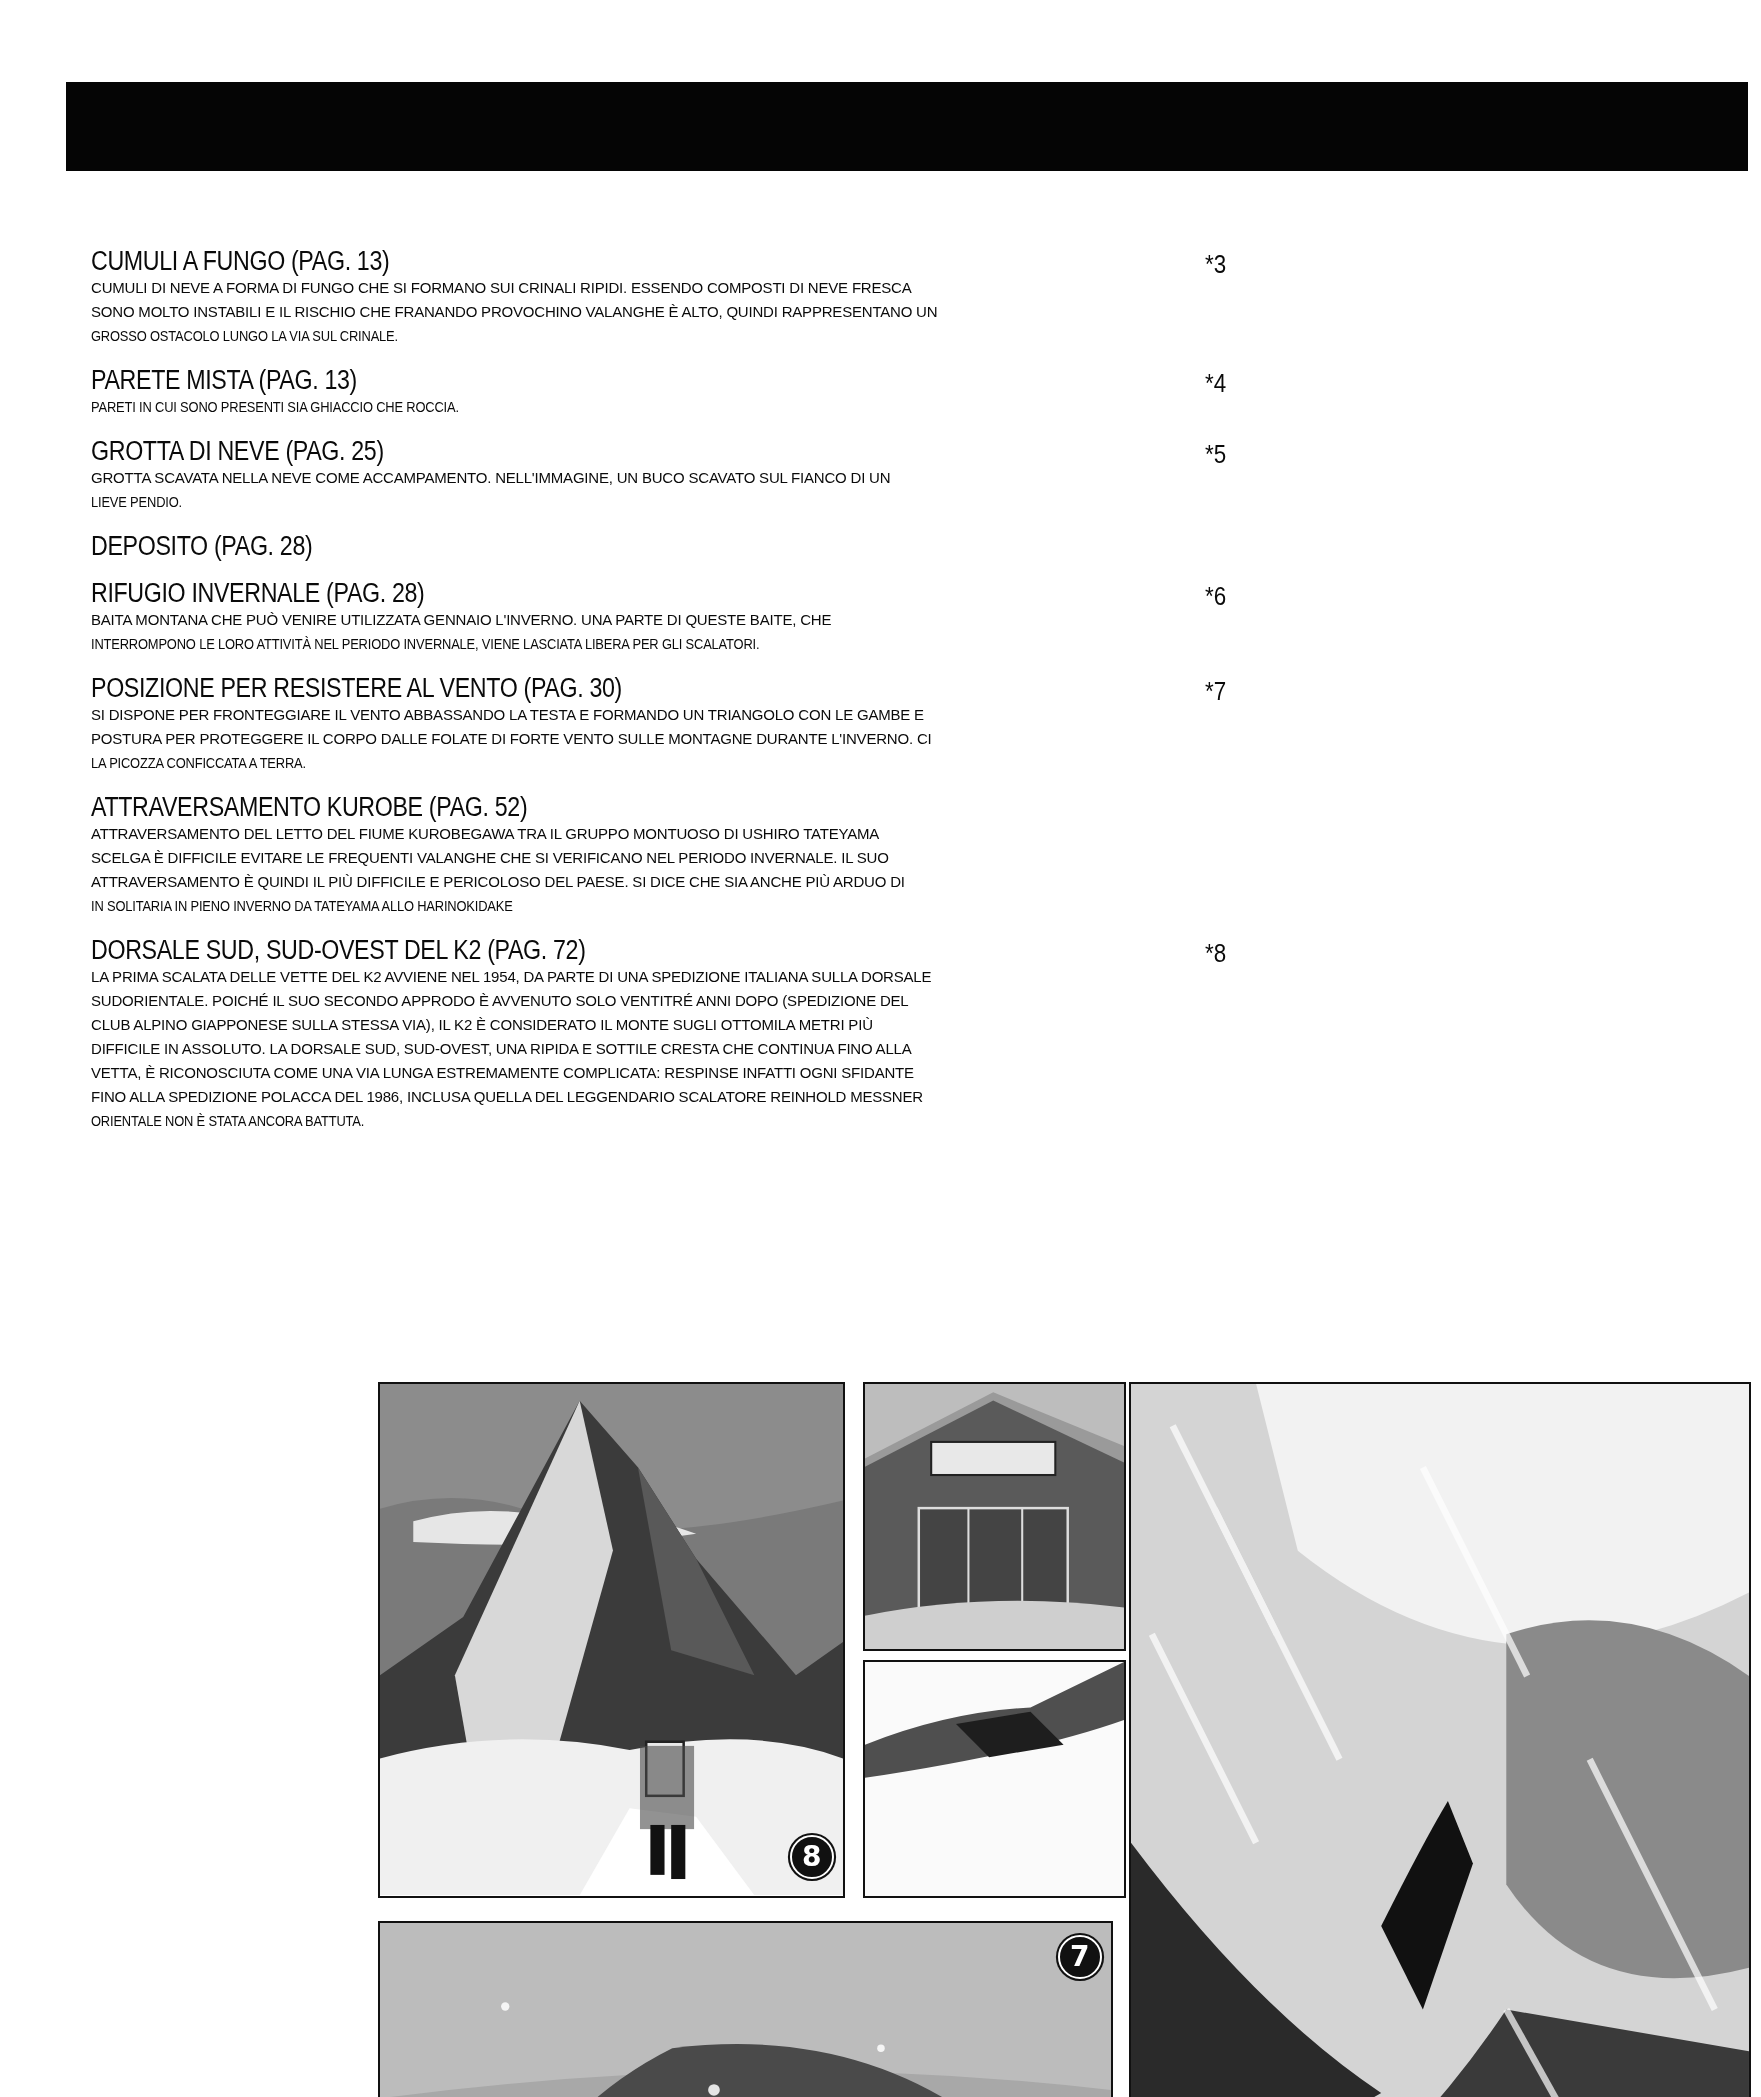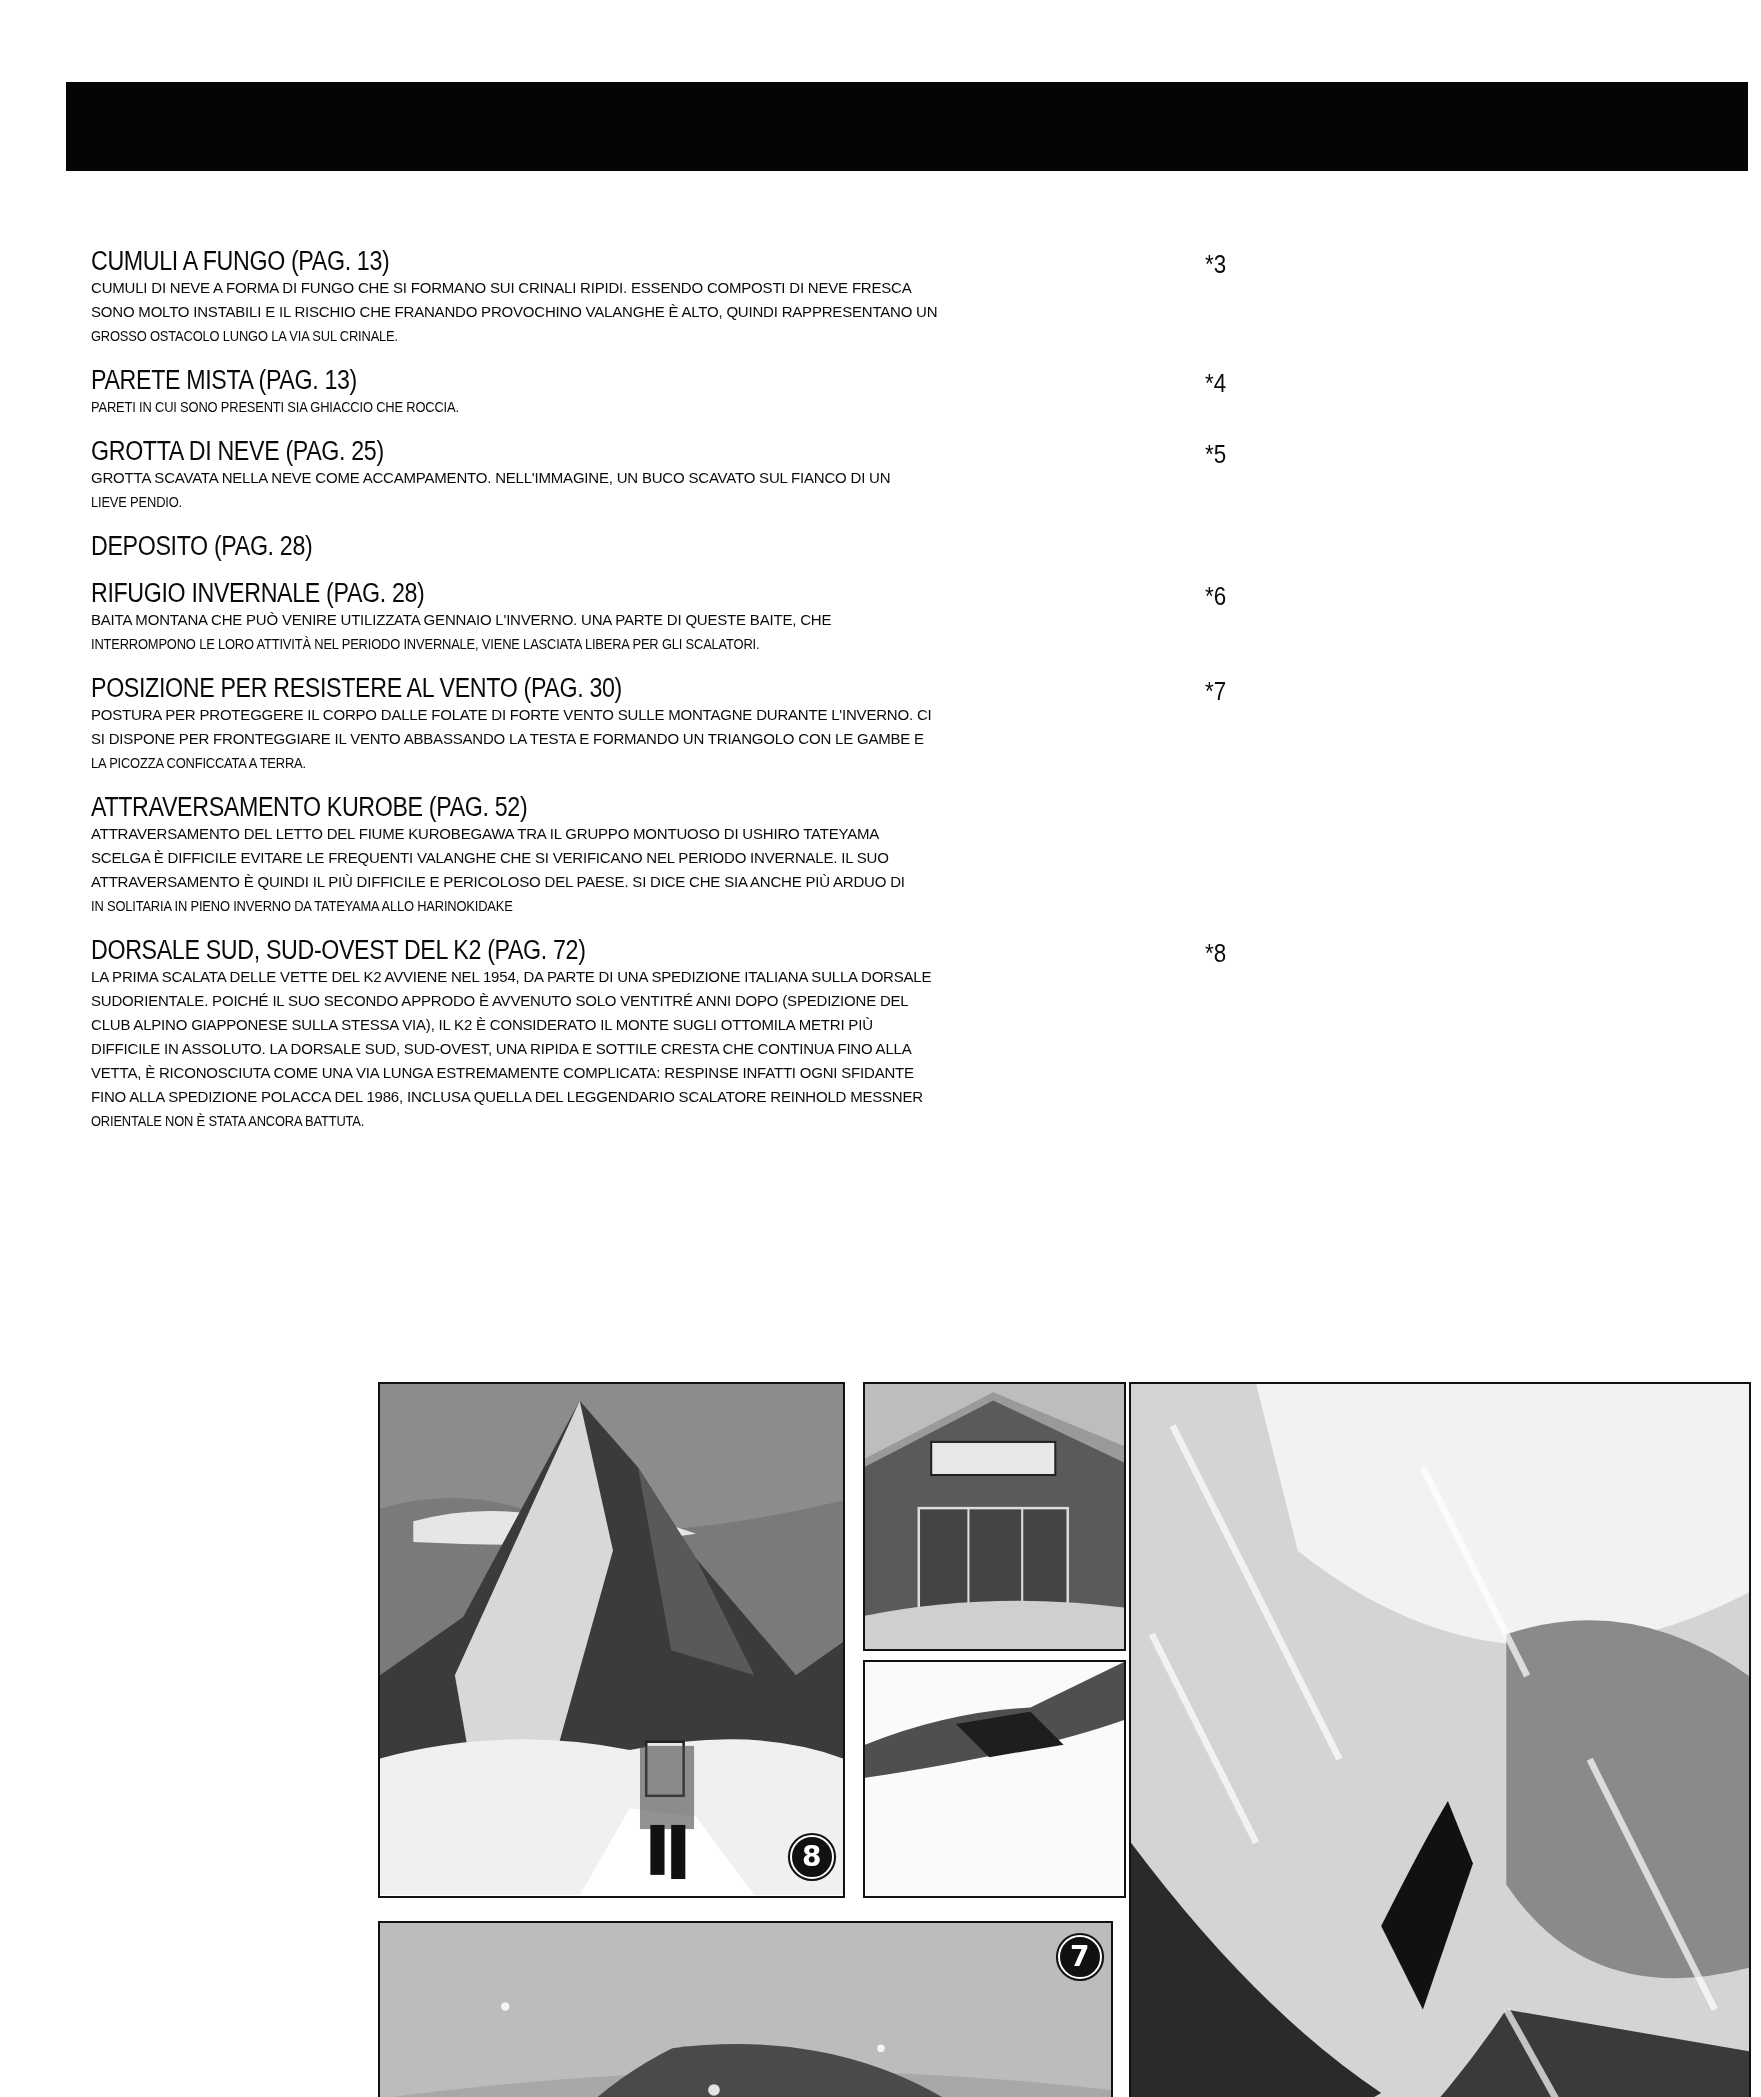--- a/index.html
+++ b/index.html
@@ -79,22 +79,22 @@
       <div class="entry-note">*6</div>
       <div class="entry-body">
         <span class="line" style="transform: scaleX(1);">BAITA MONTANA CHE PUÒ VENIRE UTILIZZATA GENNAIO L'INVERNO. UNA PARTE DI QUESTE BAITE, CHE</span>
         <span class="line" style="transform: scaleX(0.86);">INTERROMPONO LE LORO ATTIVITÀ NEL PERIODO INVERNALE, VIENE LASCIATA LIBERA PER GLI SCALATORI.</span>
       </div>
     </div>
     <div class="entry">
       <div class="entry-head">POSIZIONE PER RESISTERE AL VENTO (PAG. 30)</div>
       <div class="entry-note">*7</div>
       <div class="entry-body">
+        <span class="line" style="transform: scaleX(1);">SI DISPONE PER FRONTEGGIARE IL VENTO ABBASSANDO LA TESTA E FORMANDO UN TRIANGOLO CON LE GAMBE E</span>
         <span class="line" style="transform: scaleX(1);">POSTURA PER PROTEGGERE IL CORPO DALLE FOLATE DI FORTE VENTO SULLE MONTAGNE DURANTE L'INVERNO. CI</span>
-        <span class="line" style="transform: scaleX(1);">SI DISPONE PER FRONTEGGIARE IL VENTO ABBASSANDO LA TESTA E FORMANDO UN TRIANGOLO CON LE GAMBE E</span>
         <span class="line" style="transform: scaleX(0.86);">LA PICOZZA CONFICCATA A TERRA.</span>
       </div>
     </div>
     <div class="entry">
       <div class="entry-head">ATTRAVERSAMENTO KUROBE (PAG. 52)</div>
       <div class="entry-body">
         <span class="line" style="transform: scaleX(1);">ATTRAVERSAMENTO DEL LETTO DEL FIUME KUROBEGAWA TRA IL GRUPPO MONTUOSO DI USHIRO TATEYAMA</span>
         <span class="line" style="transform: scaleX(1);">SCELGA È DIFFICILE EVITARE LE FREQUENTI VALANGHE CHE SI VERIFICANO NEL PERIODO INVERNALE. IL SUO</span>
         <span class="line" style="transform: scaleX(1);">ATTRAVERSAMENTO È QUINDI IL PIÙ DIFFICILE E PERICOLOSO DEL PAESE. SI DICE CHE SIA ANCHE PIÙ ARDUO DI</span>
         <span class="line" style="transform: scaleX(0.86);">IN SOLITARIA IN PIENO INVERNO DA TATEYAMA ALLO HARINOKIDAKE</span>

